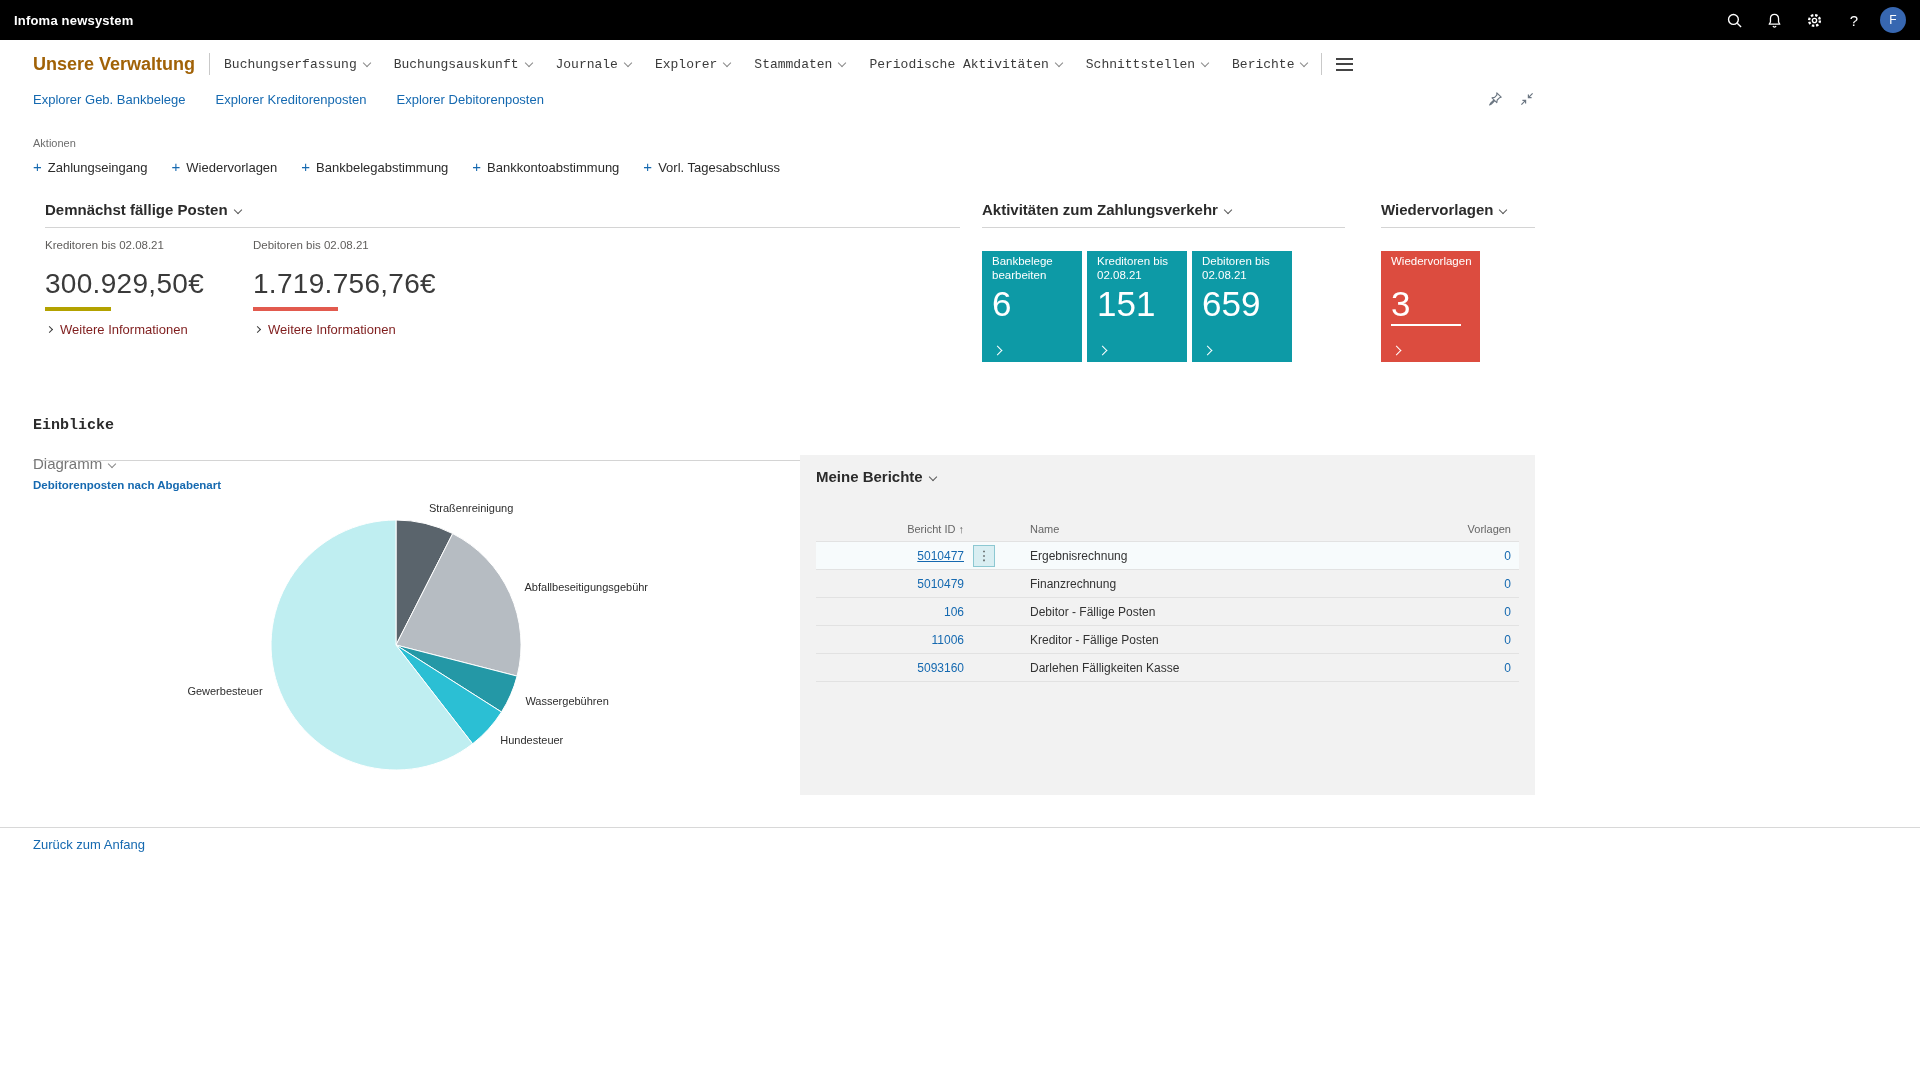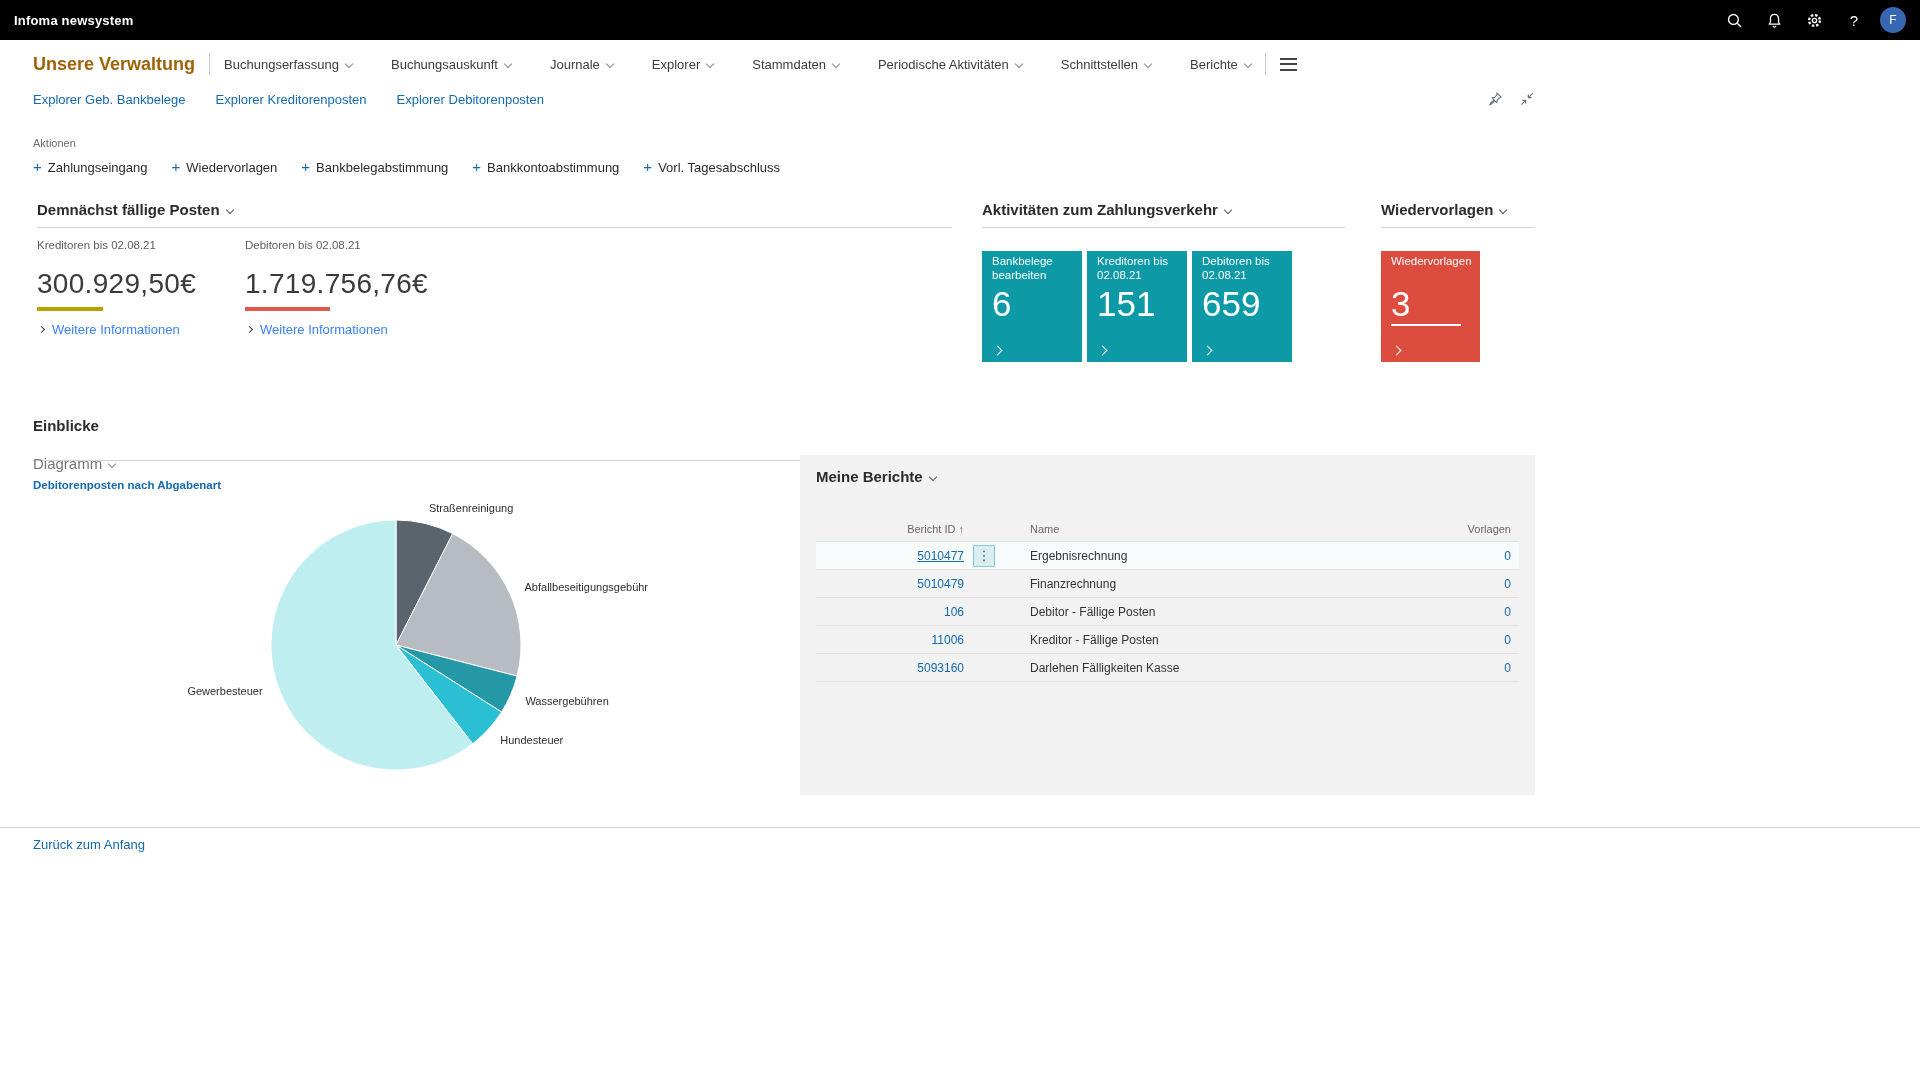--- a/index.html
+++ b/index.html
@@ -19,21 +19,21 @@
   .chev { display:inline-block; width:6px; height:6px; border-right:1.4px solid #5a5a5a; border-bottom:1.4px solid #5a5a5a;
     transform:rotate(45deg); margin-left:7px; vertical-align:2px; }
   .chev.gray { border-color:#8a8a8a; }
   .chev.right { transform:rotate(-45deg); margin:0 7px 0 2px; vertical-align:0; border-color:#3b3b3b; }
   .chev.white { border-color:#fff; width:7px; height:7px; }
 
   
   .navrow1 { position:absolute; top:46px; left:33px; right:60px; height:36px; display:flex; align-items:center; }
   .page-title { font-size:18px; font-weight:600; color:#a16207; white-space:nowrap; }
   .vdiv { width:1px; height:22px; background:#c9c9c9; margin:0 14px; flex:none; }
-  .menubar { display:flex; align-items:flex-end; gap:39px; }
+  .menubar { display:flex; align-items:flex-end; gap:24px;font-family:Liberation Mono, monospace; }
   .menu-item { font-size:13px; color:#3b3b3b; white-space:nowrap; cursor:pointer; }
   .hamburger { width:17px; height:13px; border-top:2px solid #444; border-bottom:2px solid #444; position:relative; cursor:pointer; }
   .hamburger::after { content:""; position:absolute; left:0; right:0; top:3.5px; border-top:2px solid #444; }
 
   .navrow2 { position:absolute; top:88px; left:33px; right:385px; height:22px; display:flex; align-items:center; gap:30px; }
   .quick-link { font-size:13px; color:#1569b0; cursor:pointer; white-space:nowrap; }
   .navrow2-icons { margin-left:auto; display:flex; gap:16px; }
   .navrow2-icons svg { cursor:pointer; }
 
   
@@ -41,43 +41,43 @@
   .actions-label { font-size:11px; color:#6d6d6d; }
   .actions-items { display:flex; gap:24px; margin-top:9px; }
   .action-item { font-size:13px; color:#2b2b2b; cursor:pointer; white-space:nowrap; }
   .plus { color:#1569b0; font-size:15px; margin-right:6px; font-weight:400; }
 
   
   .cards { position:absolute; top:201px; left:33px; right:385px; height:200px; }
   .section { position:absolute; top:0; }
   .section-head { font-size:15px; font-weight:600; color:#2b2b2b; cursor:pointer; padding-bottom:9px;
     border-bottom:1px solid #d4d4d4; }
-  .sec-due { left:4px; width:915px; }
+  .sec-due { left:12px; width:915px; }
   .sec-act { left:949px; width:363px; }
   .sec-rem { left:1348px; width:154px; }
 
   .due-cols { display:flex; margin-top:11px; }
   .due-col { width:208px; }
   .cue-label { font-size:11.5px; color:#5f5d5b; }
   .amount { font-size:28px; color:#3a3a3a; margin-top:17px; letter-spacing:.3px; cursor:pointer; white-space:nowrap; }
   .amount-bar { height:4px; margin-top:7px; }
-  .more-link { margin-top:11px; font-size:13px; color:#3b82f6; cursor:pointer; display:flex; align-items:center; }
+  .more-link { margin-top:11px; font-size:13px; color:#7f1d1d; cursor:pointer; display:flex; align-items:center; }
   .more-link .chev.right { width:5px; height:5px; margin-right:8px; }
 
   .tiles { display:flex; gap:5px; margin-top:23px; }
   .tile { width:100px; height:111px; color:#fff; padding:3px 10px; position:relative; cursor:pointer; }
   .tile-label { font-size:11.5px; line-height:1.22; }
   .tile-value { position:absolute; left:10px; top:33px; font-size:35px; font-weight:300; }
   .tile-chev { position:absolute; left:10px; bottom:8px; }
   .tile-underbar { position:absolute; left:10px; top:73px; width:70px; height:2px; background:#fff; }
   .sec-rem .tile { width:99px; }
 
   
   .insights-head { position:absolute; top:417px; left:33px; right:385px; font-size:15px; font-weight:600;
-    color:#2b2b2b; padding-bottom:26px; border-bottom:1px solid #d4d4d4; }
+    color:#2b2b2b; padding-bottom:26px; border-bottom:1px solid #d4d4d4;font-family:Liberation Mono, monospace; }
   .insights-body { position:absolute; top:455px; left:33px; right:385px; height:345px; }
 
   .diagram-title { font-size:15px; color:#767676; cursor:pointer; }
   .diagram-sub { font-size:11.5px; font-weight:bold; color:#1569b0; margin-top:7px; cursor:pointer; }
   .pie-wrap { position:absolute; left:117px; top:48px; }
   .pie-label { font-size:11px; fill:#2d2d2d; }
 
   
   .reports { position:absolute; left:767px; top:0; width:735px; height:340px; background:#f2f2f2; padding:13px 16px; }
   .reports-head { font-size:15px; font-weight:600; color:#2b2b2b; cursor:pointer; }

